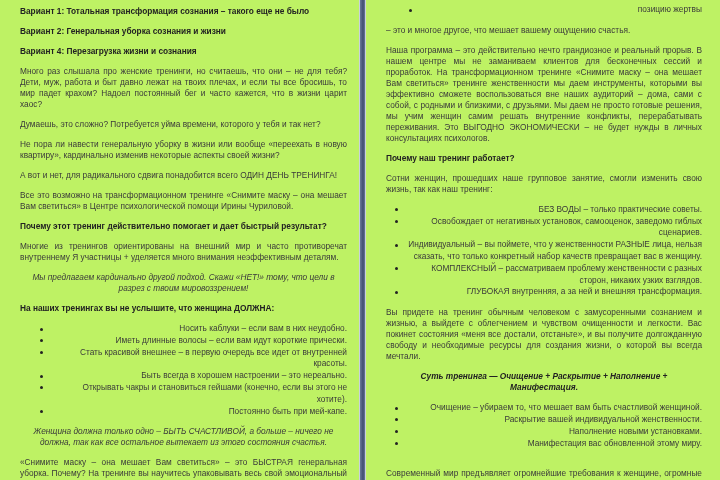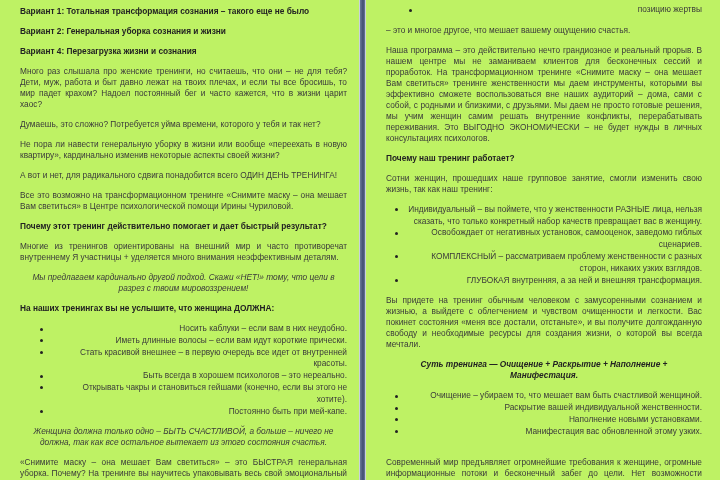--- a/index.html
+++ b/index.html
@@ -47,49 +47,50 @@
   <p>А вот и нет, для радикального сдвига понадобится всего ОДИН ДЕНЬ ТРЕНИНГА!</p>
   <p>Все это возможно на трансформационном тренинге «Снимите маску – она мешает Вам светиться» в Центре психологической помощи Ирины Чуриловой.</p>
   <p class="h">Почему этот тренинг действительно помогает и дает быстрый результат?</p>
   <p>Многие из тренингов ориентированы на внешний мир и часто противоречат внутреннему Я участницы + уделяется много внимания неэффективным деталям.</p>
   <p class="center-it">Мы предлагаем кардинально другой подход. Скажи «НЕТ!» тому, что цели в разрез с твоим мировоззрением!</p>
   <p class="h">На наших тренингах вы не услышите, что женщина ДОЛЖНА:</p>
   <ul>
     <li>Носить каблуки – если вам в них неудобно.</li>
     <li>Иметь длинные волосы – если вам идут короткие прически.</li>
     <li>Стать красивой внешнее – в первую очередь все идет от внутренней красоты.</li>
-    <li>Быть всегда в хорошем психологов – это нереально.</li>
+    <li>Быть всегда в хорошем настроении – это нереально.</li>
     <li>Открывать чакры и становиться гейшами (конечно, если вы этого не хотите).</li>
     <li>Постоянно быть при мей-капе.</li>
   </ul>
   <p class="center-it">Женщина должна только одно – БЫТЬ СЧАСТЛИВОЙ, а больше – ничего не должна, так как все остальное вытекает из этого состояния счастья.</p>
   <p>«Снимите маску – она мешает Вам светиться» – это БЫСТРАЯ генеральная уборка. Почему? На тренинге вы научитесь упаковывать весь свой эмоциональный мусор в один пакет и отправлять его разом на переработку.</p>
 
 </div>
 
 <div class="separator"></div>
 
 <div class="page" id="page-right">
   <ul style="padding-left:36px;">
     <li>позицию жертвы</li>
   </ul>
   <p>– это и многое другое, что мешает вашему ощущению счастья.</p>
   <p>Наша программа – это действительно нечто грандиозное и реальный прорыв. В нашем центре мы не заманиваем клиентов для бесконечных сессий и проработок. На трансформационном тренинге «Снимите маску – она мешает Вам светиться» тренинге женственности мы даем инструменты, которыми вы эффективно сможете воспользоваться вне наших аудиторий – дома, сами с собой, с родными и близкими, с друзьями. Мы даем не просто готовые решения, мы учим женщин самим решать внутренние конфликты, перерабатывать переживания. Это ВЫГОДНО ЭКОНОМИЧЕСКИ – не будет нужды в личных консультациях психологов.</p>
   <p class="h">Почему наш тренинг работает?</p>
   <p>Сотни женщин, прошедших наше групповое занятие, смогли изменить свою жизнь, так как наш тренинг:</p>
   <ul>
+    <li>БЕЗ ВОДЫ – только практические советы.</li>
+    <li>Освобождает от негативных установок, самооценок, заведомо гиблых сценариев.</li>
     <li>Индивидуальный – вы поймете, что у женственности РАЗНЫЕ лица, нельзя сказать, что только конкретный набор качеств превращает вас в женщину.</li>
-    <li>Освобождает от негативных установок, самооценок, заведомо гиблых сценариев.</li>
     <li>КОМПЛЕКСНЫЙ – рассматриваем проблему женственности с разных сторон, никаких узких взглядов.</li>
     <li>ГЛУБОКАЯ внутренняя, а за ней и внешняя трансформация.</li>
   </ul>
   <p>Вы придете на тренинг обычным человеком с замусоренными сознанием и жизнью, а выйдете с облегчением и чувством очищенности и легкости. Вас покинет состояния «меня все достали, отстаньте», и вы получите долгожданную свободу и необходимые ресурсы для создания жизни, о которой вы всегда мечтали.</p>
   <p class="center-bi">Суть тренинга — Очищение + Раскрытие + Наполнение + Манифестация.</p>
   <ul>
     <li>Очищение – убираем то, что мешает вам быть счастливой женщиной.</li>
     <li>Раскрытие вашей индивидуальной женственности.</li>
     <li>Наполнение новыми установками.</li>
-    <li>Манифестация вас обновленной этому узких.</li>
+    <li>Манифестация вас обновленной этому миру.</li>
   </ul>
   <div class="gap"></div>
   <p>Современный мир предъявляет огромнейшие требования к женщине, огромные информационные потоки и бесконечный забег до цели. Нет возможности расслабиться и получить удовольствие от жизни. Ресурсы у многих представительниц прекрасного пола просто на нуле. Женский тренинг в Центре психологической помощи Ирины Чуриловой – это восстановление баланса, гармонии, открытие доступа к спокойствию, свободе, радости, уверенности в себе.</p>
 
 </div>
 
 </body></html>

